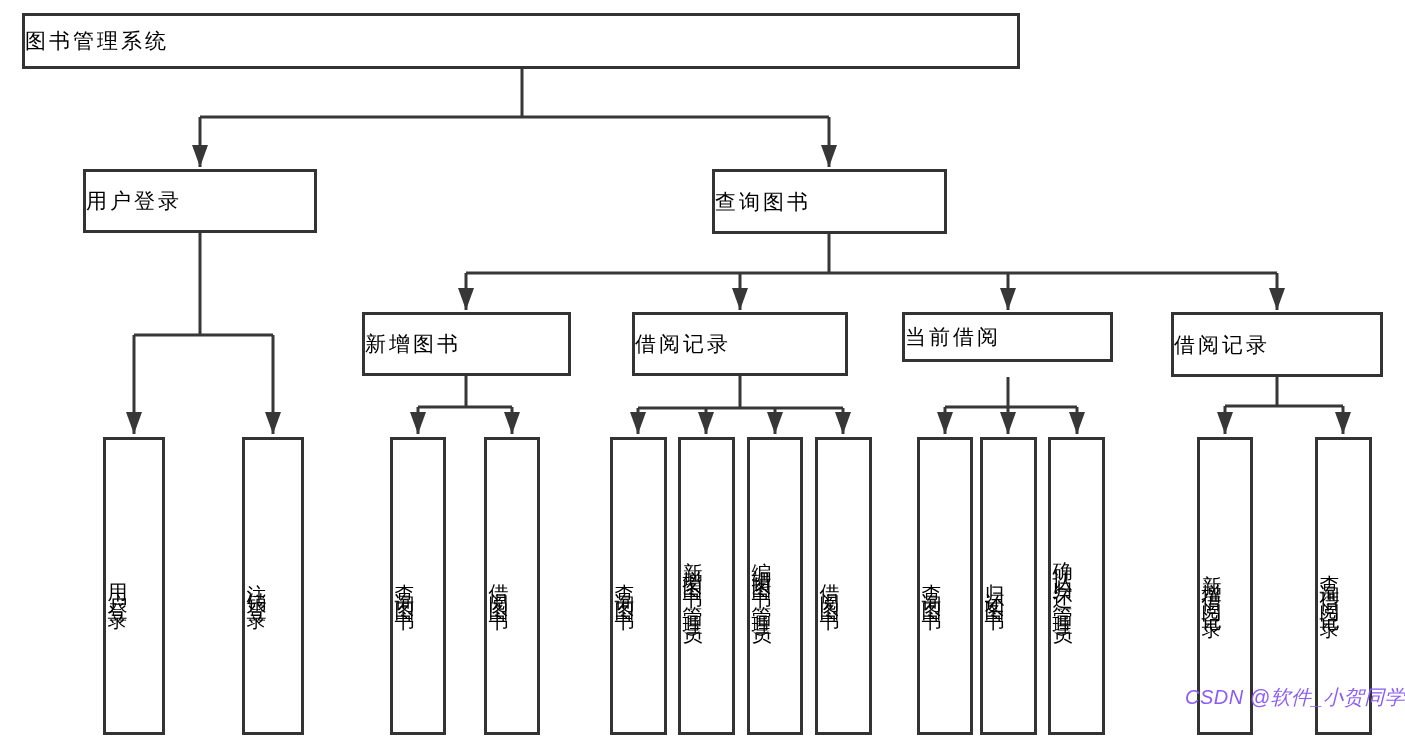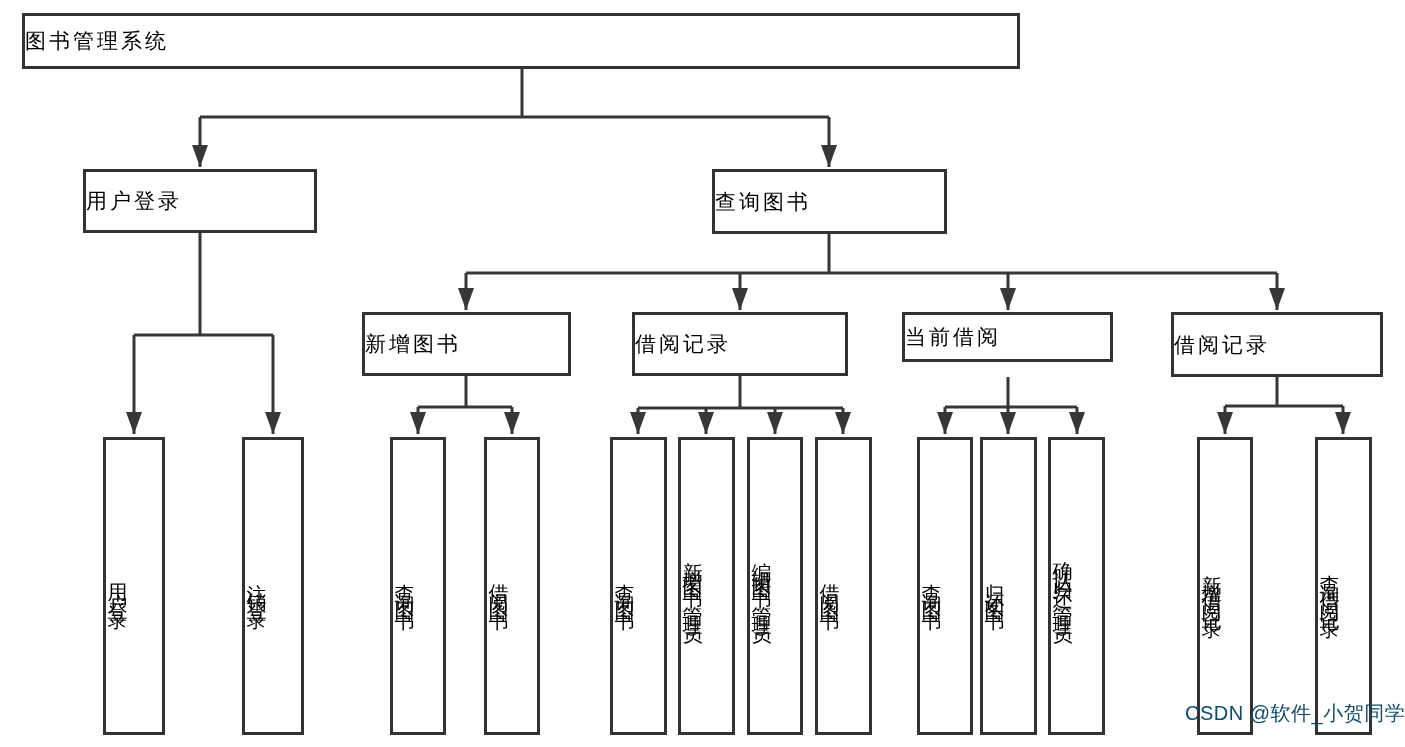--- a/index.html
+++ b/index.html
@@ -30,26 +30,27 @@
     writing-mode: vertical-rl;
     text-orientation: mixed;
     font-size: 20px;
     letter-spacing: 9px;
     line-height: 1.15;
     white-space: nowrap;
   }
   .watermark {
     position: absolute;
     left: 1185px;
-    top: 700px;
+    top: 684px;
     font-size: 20px;
     letter-spacing: 0.5px;
-    color: #0c4a6e;
+    color: #8b5cf6;
     z-index: 5;
     white-space: nowrap;
+    font-style: italic;
   }
 </style>
 </head>
 <body>
 
 <div class="canvas">
 
   <svg class="connectors" viewBox="0 0 1405 747" xmlns="http://www.w3.org/2000/svg">
     <defs>
       <marker id="arrow" markerUnits="userSpaceOnUse" markerWidth="24" markerHeight="18" refX="22" refY="8" orient="auto">

